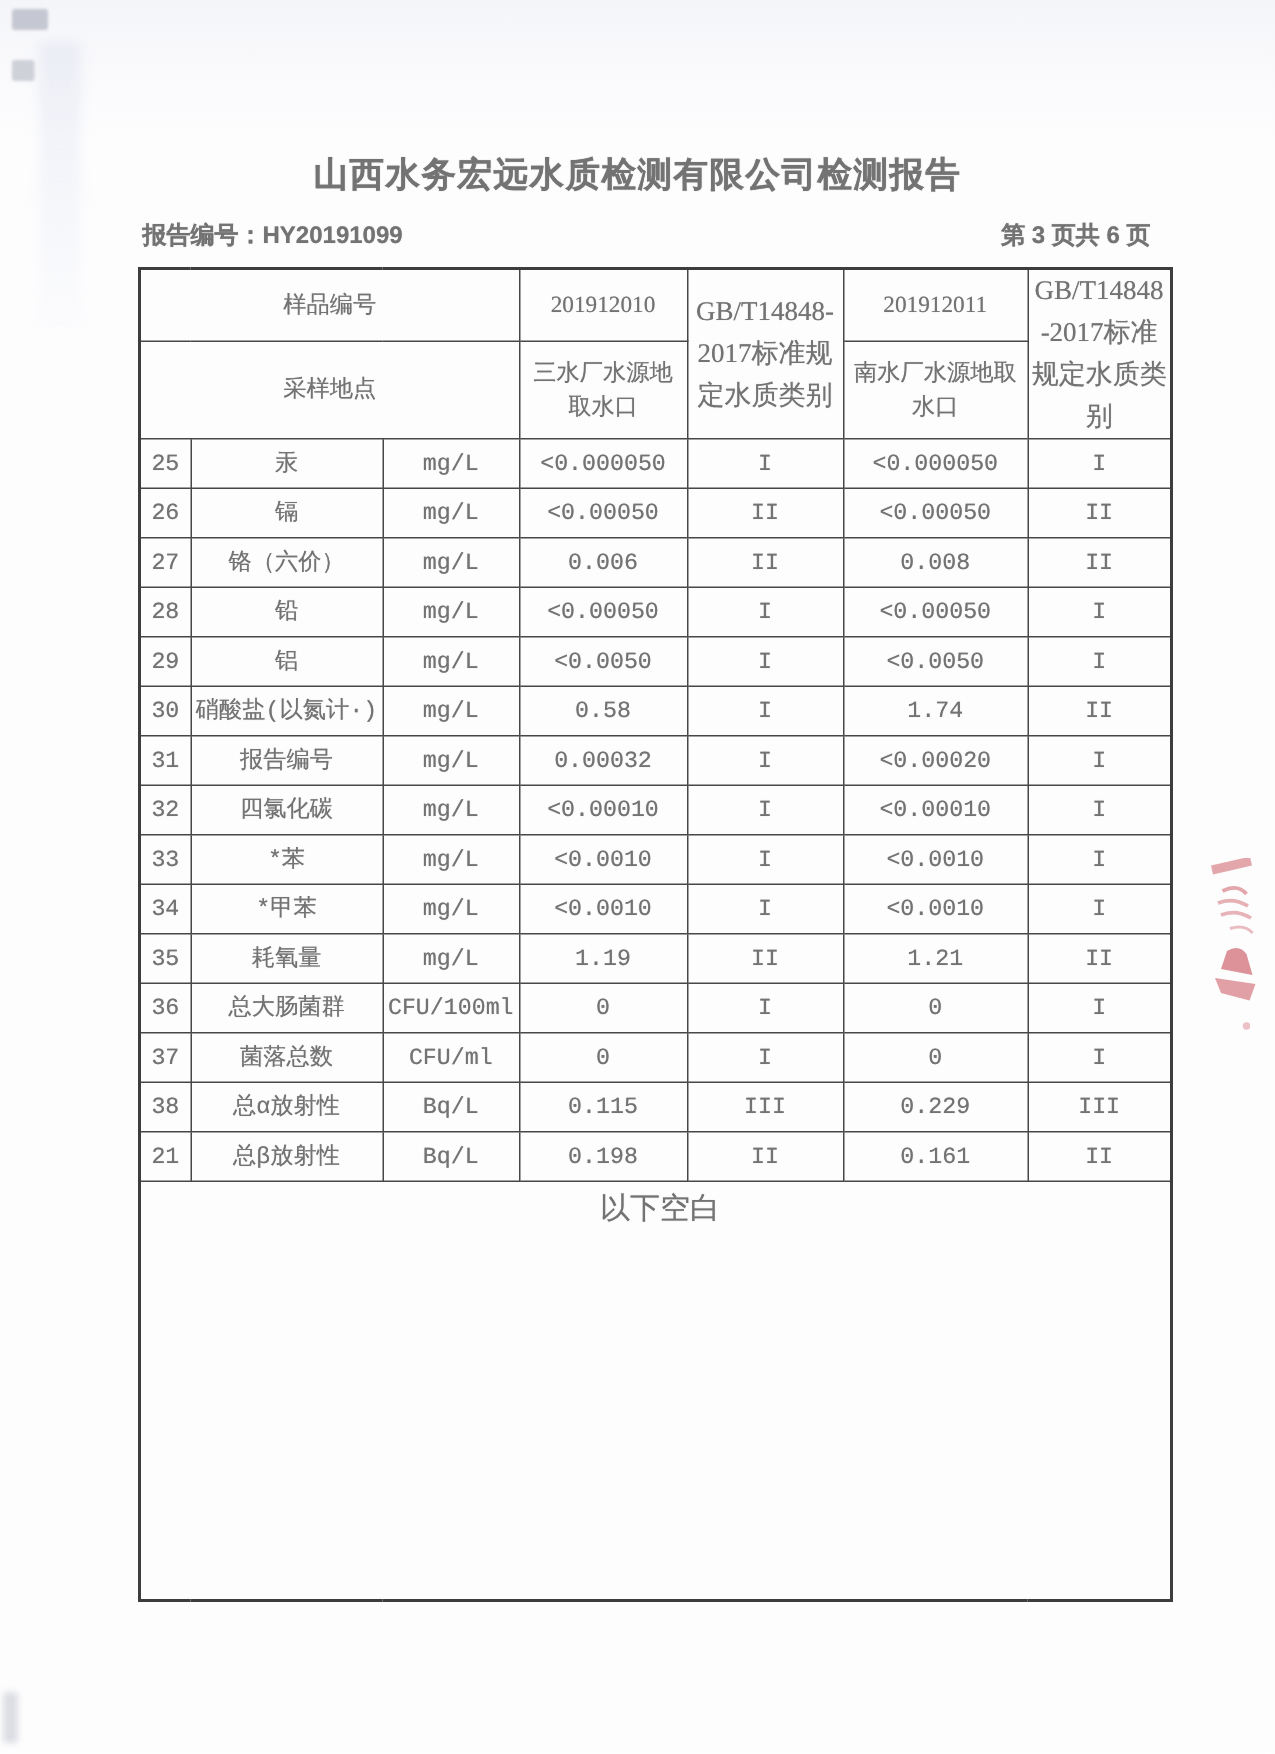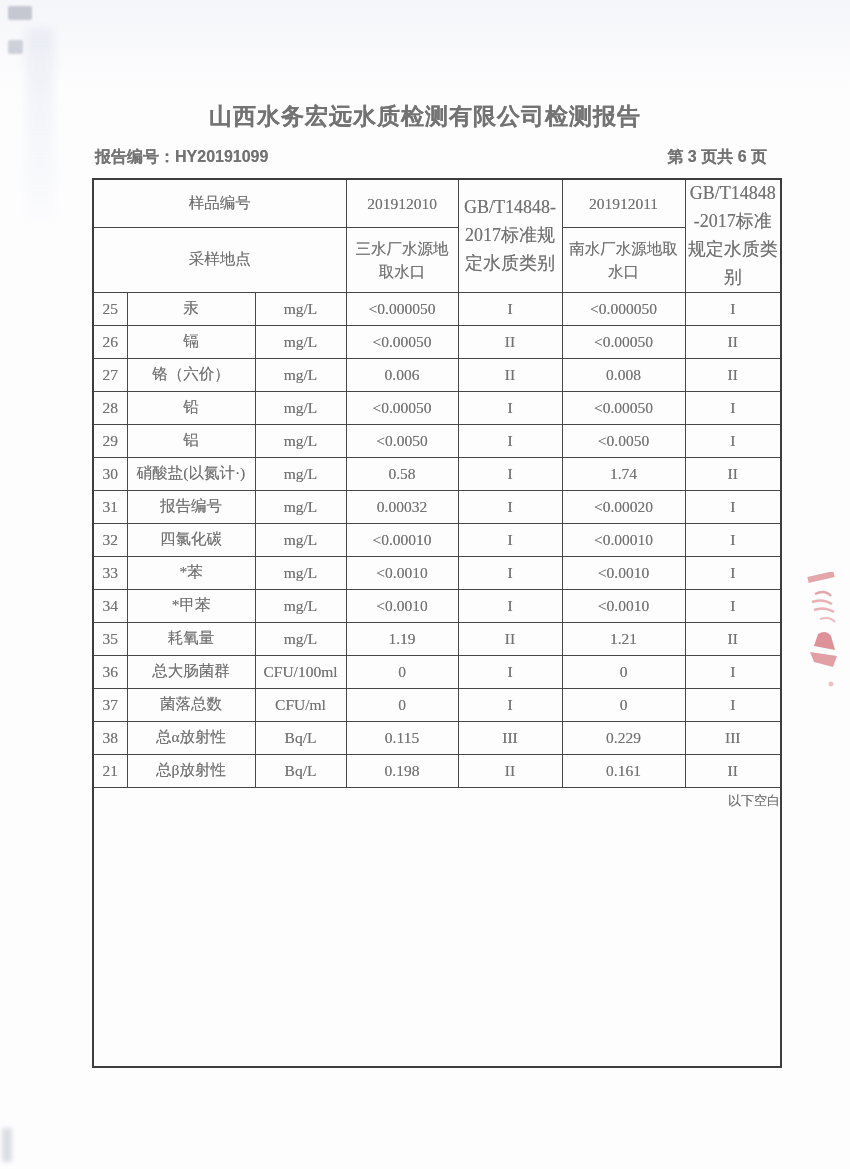--- a/index.html
+++ b/index.html
@@ -44,26 +44,26 @@
   }
   table.results th,table.results td{
     border:1.5px solid #474747;
     text-align:center;vertical-align:middle;
     padding:0 2px;font-weight:normal;
     overflow:hidden;
   }
   table.results{border:2px solid #3d3d3d;}
   tr.hrow1{height:38px;}
   tr.hrow2{height:50px;}
-  tbody.data tr{height:33px;}
+  tbody.data tr{height:33px;font-family:Liberation Mono, monospace;}
   th.std{word-break:break-all;line-height:1.55;font-size:18px;padding:2px 5px;font-family:Liberation Serif, serif;}
   th.site{padding:0 8px;line-height:1.5;}
   td.name{text-align:left;padding-left:8px;}
   tr.footer-row{height:280px;}
-  tr.footer-row td{vertical-align:top;text-align:right;padding:4px 0 0 6px;font-size:13px;}
+  tr.footer-row td{vertical-align:top;text-align:center;padding:4px 0 0 6px;font-size:20px;}
 
   .stamp{position:absolute;left:790px;top:572px;filter:blur(0.4px);pointer-events:none;}
 </style>
 </head>
 <body>
 
 <div class="page">
   <div class="topshade"></div>
   <div class="smudge smudge1"></div>
   <div class="smudge smudge2"></div>

